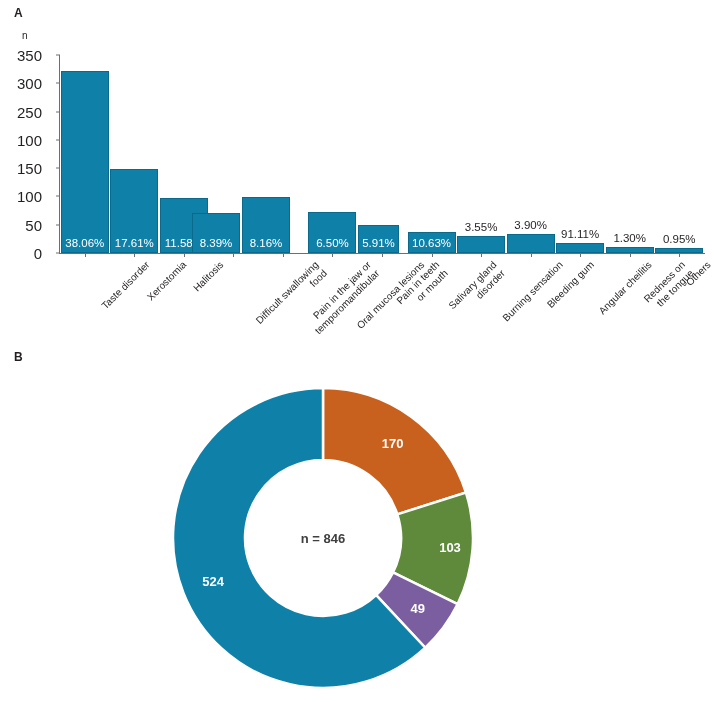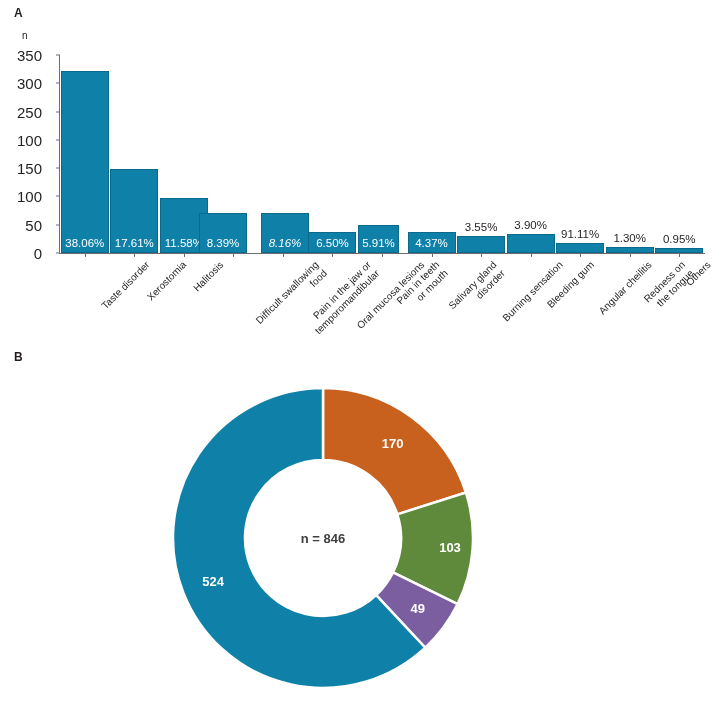--- a/index.html
+++ b/index.html
@@ -96,34 +96,34 @@
     <div id="bars">
         <div class="bar" style="left: 0.75px; width: 48.0385px; height: 182.16px;">
           <div class="bar-inlabel">38.06%</div>
         </div>
         <div class="bar" style="left: 50.2885px; width: 48.0385px; height: 84.2914px;">
           <div class="bar-inlabel">17.61%</div>
         </div>
         <div class="bar" style="left: 99.8269px; width: 48.0385px; height: 55.44px; padding-left: 36px;">
           <div class="bar-inlabel">11.58%</div>
         </div>
-        <div class="bar" style="left: 139px; width: 48.0385px; height: 40.1657px;">
+        <div class="bar" style="left: 132px; width: 48.0385px; height: 40.1657px;">
           <div class="bar-inlabel">8.39%</div>
         </div>
-        <div class="bar" style="left: 201px; width: 48.0385px; height: 40px; font-style: italic;">
+        <div class="bar" style="left: 182px; width: 48.0385px; height: 56px;">
           <div class="bar-inlabel">8.16%</div>
         </div>
-        <div class="bar" style="left: 248.442px; width: 48.0385px; height: 21px;">
+        <div class="bar" style="left: 248.442px; width: 48.0385px; height: 41px;">
           <div class="bar-inlabel">6.50%</div>
         </div>
         <div class="bar" style="left: 297.981px; width: 41px; height: 28.2857px;">
           <div class="bar-inlabel">5.91%</div>
         </div>
         <div class="bar" style="left: 347.519px; width: 48.0385px; height: 20.9314px;">
-          <div class="bar-inlabel">4.37%</div>
+          <div class="bar-inlabel">10.63%</div>
         </div>
         <div class="bar" style="left: 397.058px; width: 48.0385px; height: 16.9714px;"></div>
         <div class="bar-outlabel" style="left: 397.058px; width: 48.0385px; bottom: 19.9714px;">3.55%</div>
         <div class="bar" style="left: 446.596px; width: 48.0385px; height: 18.6686px;"></div>
         <div class="bar-outlabel" style="left: 446.596px; width: 48.0385px; bottom: 21.6686px;">3.90%</div>
         <div class="bar" style="left: 496.135px; width: 48.0385px; height: 9.61714px;"></div>
         <div class="bar-outlabel" style="left: 496.135px; width: 48.0385px; bottom: 12.6171px;">91.11%</div>
         <div class="bar" style="left: 545.673px; width: 48.0385px; height: 6.22286px;"></div>
         <div class="bar-outlabel" style="left: 545.673px; width: 48.0385px; bottom: 9.22286px;">1.30%</div>
         <div class="bar" style="left: 595.212px; width: 48.0385px; height: 4.52571px;"></div>

